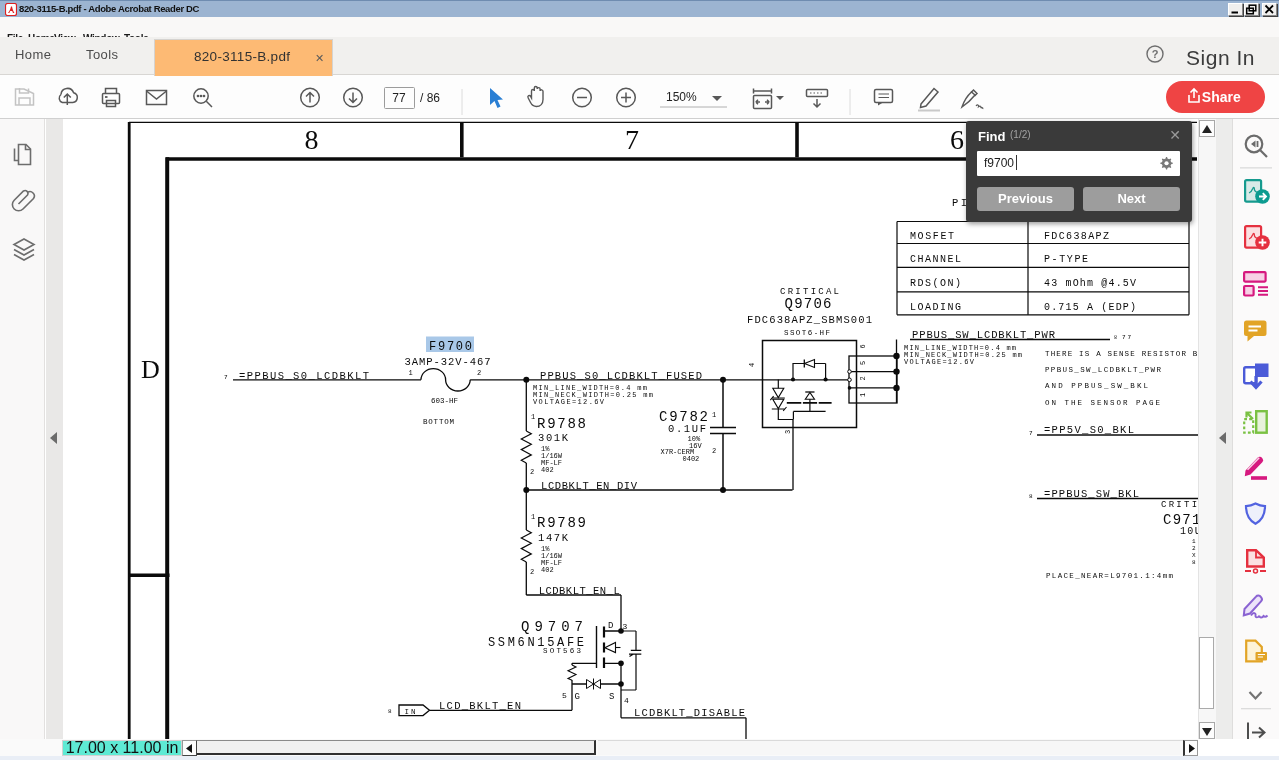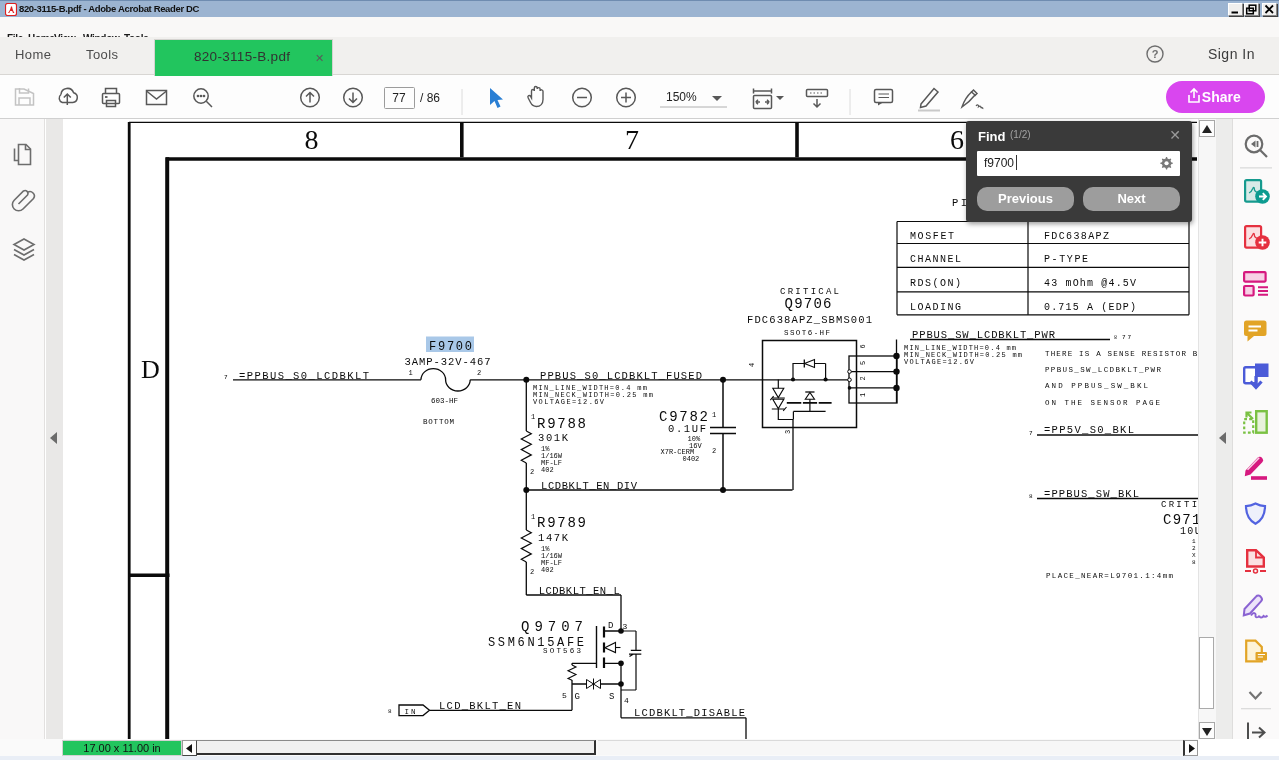--- a/index.html
+++ b/index.html
@@ -12,49 +12,49 @@
 #titletext { position:absolute; left:19px; top:2px; font-size:9.5px; font-weight:bold; letter-spacing:-0.35px; color:#111; }
 .winbtn { position:absolute; top:2px; width:15px; height:13px; background:#f0efee; border:1px solid #888; border-top-color:#fff; border-left-color:#fff; box-shadow:1px 1px 0 #404040; font-size:9px; font-weight:bold; color:#000; text-align:center; line-height:11px; }
 
 
 #menubar { position:absolute; left:0; top:17px; width:1279px; height:20px; background:#f9f8f7; font-size:10px; font-weight:bold; color:#1a1a1a; }
 .menuitem { position:absolute; top:4px; letter-spacing:-0.3px;margin-top:12px; }
 
 
 #tabbar { position:absolute; left:0; top:37px; width:1279px; height:38px; background:#f1f0ee; border-bottom:1px solid #d8d6d3; }
 .tablbl { position:absolute; top:10px; font-size:13px; letter-spacing:0.4px; color:#4c4c4c; }
-#activetab { position:absolute; left:154px; top:39px; width:179px; height:37px; background:#22c55e; border:1px solid #d5d3d0; border-bottom:none; z-index:3; }
+#activetab { position:absolute; left:154px; top:39px; width:179px; height:37px; background:#fdba74; border:1px solid #d5d3d0; border-bottom:none; z-index:3; }
 #activetab .ttext { position:absolute; left:39px; top:9px; font-size:13.5px; letter-spacing:0.3px; color:#323232; }
 #activetab .tx { position:absolute; left:160px; top:12px; font-size:11px; color:#5a5a5a; }
-#signin { position:absolute; right:24px; top:9px; font-size:14px; letter-spacing:0.5px; color:#3b3b3b; }
+#signin { position:absolute; right:24px; top:9px; font-size:21px; letter-spacing:0.5px; color:#3b3b3b; }
 
 
 #toolbar { position:absolute; left:0; top:75px; width:1279px; height:44px; background:#fdfdfd; border-bottom:1px solid #d0d0d0; }
-#sharebtn { position:absolute; left:1166px; top:6px; width:99px; height:32px; background:#d946ef; border-radius:16px; color:#fff; font-size:14px; font-weight:bold; text-align:center; line-height:32px; }
+#sharebtn { position:absolute; left:1166px; top:6px; width:99px; height:32px; background:#ef4444; border-radius:16px; color:#fff; font-size:14px; font-weight:bold; text-align:center; line-height:32px; }
 #leftpanel { position:absolute; left:0; top:119px; width:45px; height:621px; background:#f9f8f8; border-right:1px solid #e2e0df; }
 #leftstrip { position:absolute; left:46px; top:119px; width:17px; height:621px; background:#e9e8e7; }
 #vscroll { position:absolute; left:1198px; top:119px; width:18px; height:621px; background:#f7f7f7; border-left:1px solid #e3e3e3; }
 #rightstrip { position:absolute; left:1216px; top:119px; width:17px; height:621px; background:#ececeb; border-right:1px solid #dedddc; }
 #rightpanel { position:absolute; left:1233px; top:119px; width:46px; height:621px; background:#fbfafa; }
 
 
 .sbtn { position:absolute; background:#fdfdfd; border:1px solid #a8a8a8; }
 
 
 #finddlg { position:absolute; left:966px; top:121px; width:226px; height:101px; background:#3a3a3a; border-radius:3px; box-shadow:1px 2px 5px rgba(0,0,0,0.4); z-index:40; }
 #finddlg .ftitle { position:absolute; left:12px; top:8px; font-size:13px; font-weight:bold; color:#fff; }
 #finddlg .fcount { position:absolute; left:44px; top:8px; font-size:10px; color:#a2a2a2; }
 #finddlg .fx { position:absolute; right:11px; top:6px; font-size:14px; color:#9a9a9a; }
 #finddlg .finput { position:absolute; left:11px; top:30px; width:203px; height:25px; background:#fff; border-radius:1px; }
 #finddlg .ftext { position:absolute; left:7px; top:5px; font-size:12px; color:#1a1a1a; }
-#finddlg .fbtn { position:absolute; top:66px; width:97px; height:24px; background:#9d9d9d; border-radius:10px; color:#fff; font-size:13px; font-weight:bold; text-align:center; line-height:24px; }
+#finddlg .fbtn { position:absolute; top:66px; width:97px; height:24px; background:#9d9d9d; border-radius:3px; color:#fff; font-size:13px; font-weight:bold; text-align:center; line-height:24px; }
 
 
 #statusbar { position:absolute; left:0; top:739px; width:1279px; height:17px; background:#fafafa; z-index:30; }
-#szbox { position:absolute; left:62px; top:1px; width:120px; height:16px; background:#22c55e; border:1px solid #d2d2d2; font-size:11px; color:#111; text-align:center; line-height:14px; }
+#szbox { position:absolute; left:62px; top:1px; width:120px; height:16px; background:#5eead4; border:1px solid #d2d2d2; font-size:16px; color:#111; text-align:center; line-height:14px; }
 #bottomstrip { position:absolute; left:0; top:756px; width:1279px; height:4px; background:#e9eef6; z-index:30; }
 </style>
 </head>
 <body>
 <div id="app">
 
   <div id="titlebar">
     <svg class="abs" style="left:5px;top:2px" width="12" height="13" viewBox="0 0 12 13">
       <rect x="0.5" y="0.5" width="11" height="12" rx="2" fill="#fff" stroke="#d22" stroke-width="1.2"></rect>
       <path d="M3 10 C4.5 8 5.5 6 6 3.5 L7 3.5 C7.5 6.5 8.5 8.5 9.5 10 L8 10 C7.7 9.3 7.4 8.6 7.2 8 L5.2 8 C5 8.7 4.6 9.4 4.3 10 Z" fill="#d22"></path>

